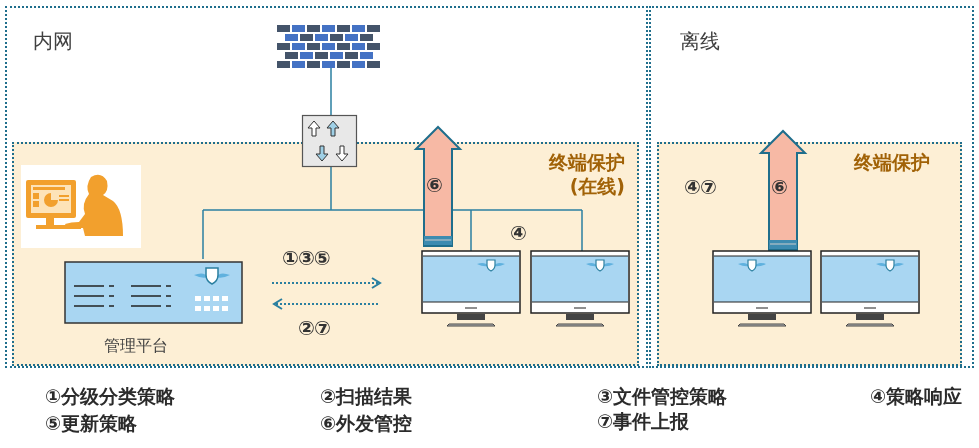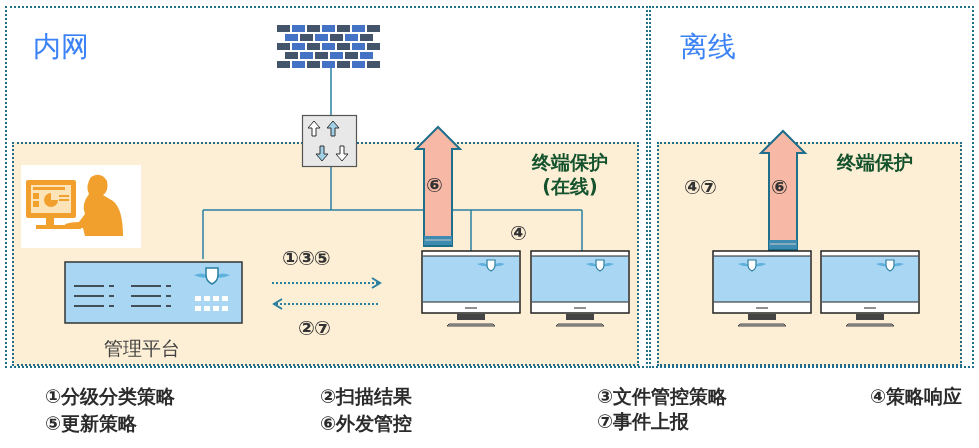--- a/index.html
+++ b/index.html
@@ -1,24 +1,24 @@
 <!DOCTYPE html>
 <html><head>
 <meta charset="utf-8">
 <style>
   html, body { margin: 0; padding: 0; background: #ffffff; }
   body { width: 979px; height: 448px; position: relative; overflow: hidden;
          font-family: "DejaVu Sans", sans-serif; }
   .zone { position: absolute; border: 2px dotted #1f6e8c; box-sizing: border-box; }
   .inner { background: #fdefd5; }
-  .zone-label { position: absolute; font-size: 28px; color: #3b82f6; }
-  .title-bold { position: absolute; font-weight: bold; font-size: 19px; color: #14532d; text-align: center; line-height: 24px; }
+  .zone-label { position: absolute; font-size: 20px; color: #404040; }
+  .title-bold { position: absolute; font-weight: bold; font-size: 19px; color: #a16207; text-align: right; line-height: 24px; }
   .step { position: absolute; font-weight: bold; font-size: 20px; color: #333; letter-spacing: -1px; }
   .legend-item { position: absolute; font-weight: bold; font-size: 19px; color: #2b2b2b; margin-left: 27px; }
-  .caption { position: absolute; font-size: 19px; color: #404040; text-align: right; }
+  .caption { position: absolute; font-size: 16px; color: #404040; text-align: right; }
   svg { position: absolute; overflow: visible; }
 </style>
 </head>
 <body>
 
 <div class="zone" style="left:5px; top:6px; width:643px; height:362px;"></div>
 <div class="zone" style="left:649px; top:6px; width:325px; height:362px;"></div>
 
 <div class="zone-label" style="left:33px; top:28px;">内网</div>
 <div class="zone-label" style="left:680px; top:28px;">离线</div>

